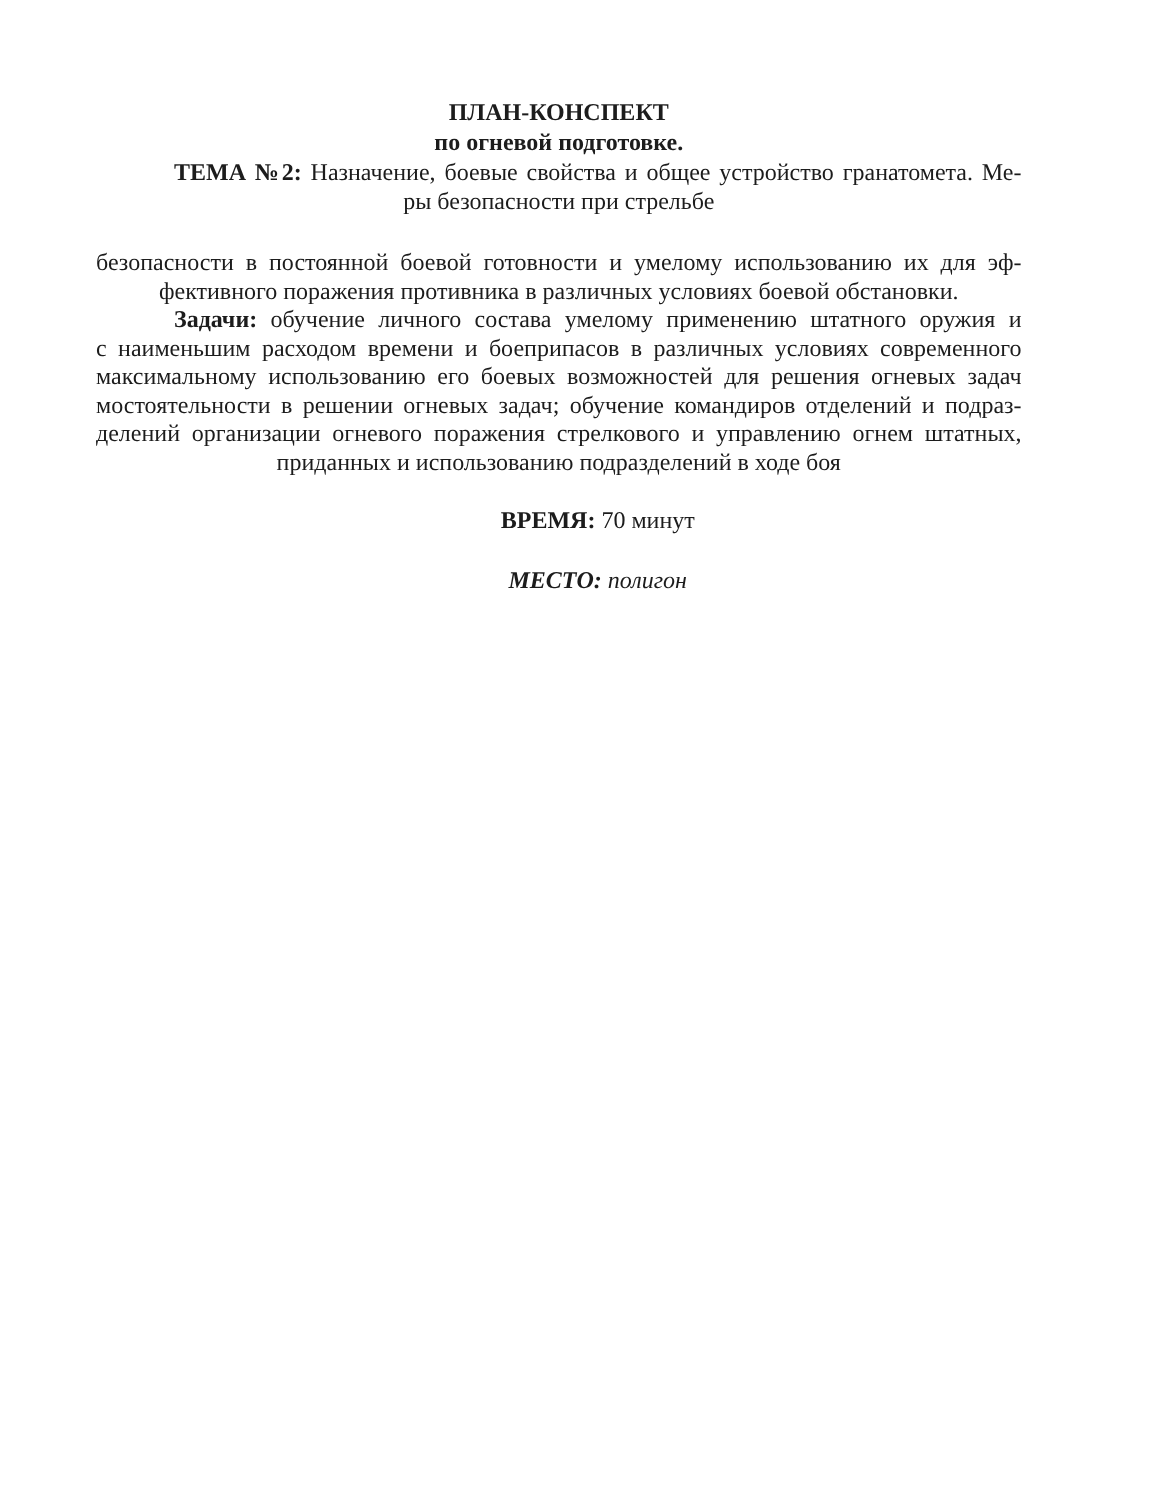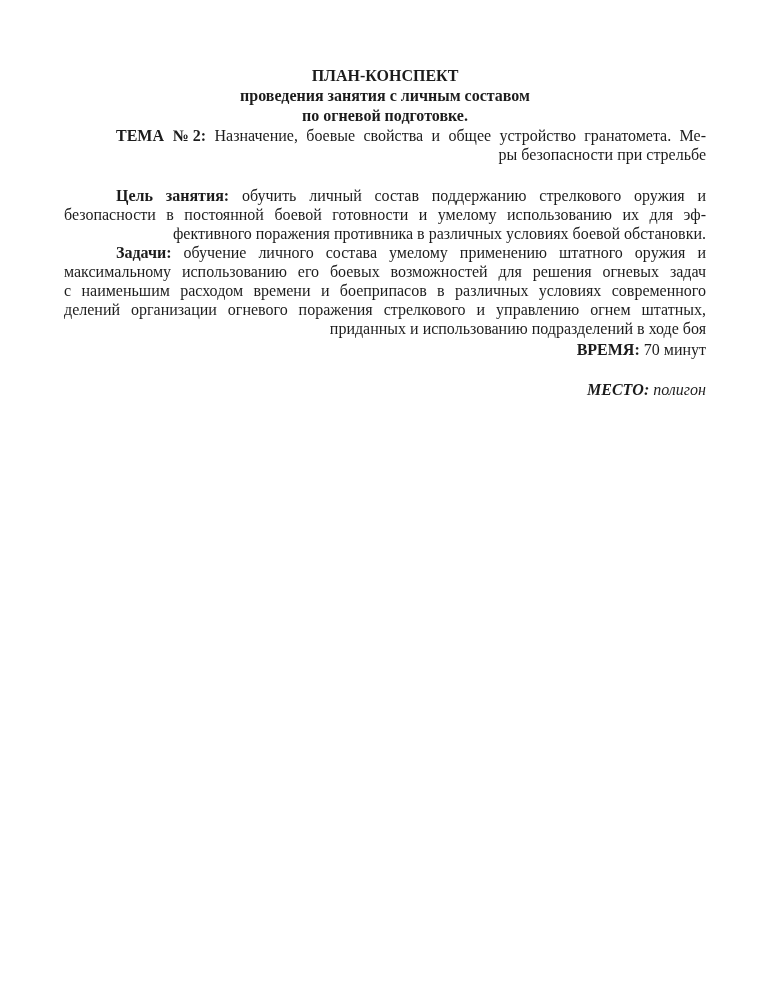--- a/index.html
+++ b/index.html
@@ -6,21 +6,21 @@
     margin: 0;
     padding: 0;
     background: #ffffff;
   }
   .page {
     position: relative;
     width: 768px;
     height: 994px;
     box-sizing: border-box;
     background: #ffffff;
-    padding: 66px 62px 0 64px;
+    padding: 66px 87px 0 64px;
     font-family: "Liberation Serif", "DejaVu Serif", serif;
     font-size: 16px;
     color: #1c1c1c;
     overflow: hidden;
   }
   .title-block {
     text-align: center;
     font-weight: bold;
     line-height: 20px;
   }
@@ -29,61 +29,60 @@
   }
   .doc-body {
     line-height: 19px;
   }
   .para {
     margin: 0;
   }
   .p-tema    { }
   .p-tsel    { margin-top: 22px; }
   .p-zadachi { margin-top: 0; }
-  .p-vremya  { margin-top: 2px; }
+  .p-vremya  { margin-top: 20px; }
   .p-mesto   { margin-top: 21px; font-style: italic; }
   .line {
     line-height: 19px;
-    text-align: right;
+    text-align: center;
     white-space: normal;
   }
   .line.fill {
     text-align: justify;
     text-align-last: justify;
   }
   .line.indent {
     text-indent: 52px;
   }
   .bold {
     font-weight: bold;
   }
 </style>
 </head>
 <body>
 
 <div class="page">
   <div class="title-block">
     <div class="title-line">ПЛАН-КОНСПЕКТ</div>
-    <div class="title-line">проведения занятия с личным составом</div>
     <div class="title-line">по огневой подготовке.</div>
   </div>
   <div class="doc-body">
       <div class="para p-tema">
         <div class="line fill indent"><span class="bold">ТЕМА №2:</span> Назначение, боевые свойства и общее устройство гранатомета. Ме-</div>
         <div class="line">ры безопасности при стрельбе</div>
       </div>
       <div class="para p-tsel">
-        <div class="line fill indent"><span class="bold">Цель занятия:</span> обучить личный состав поддержанию стрелкового оружия и</div>
         <div class="line fill">безопасности в постоянной боевой готовности и умелому использованию их для эф-</div>
         <div class="line">фективного поражения противника в различных условиях боевой обстановки.</div>
       </div>
       <div class="para p-zadachi">
         <div class="line fill indent"><span class="bold">Задачи:</span> обучение личного состава умелому применению штатного оружия и</div>
+        <div class="line fill">с наименьшим расходом времени и боеприпасов в различных условиях современного</div>
         <div class="line fill">максимальному использованию его боевых возможностей для решения огневых задач</div>
-        <div class="line fill">с наименьшим расходом времени и боеприпасов в различных условиях современного</div>
+        <div class="line fill">мостоятельности в решении огневых задач; обучение командиров отделений и подраз-</div>
         <div class="line fill">делений организации огневого поражения стрелкового и управлению огнем штатных,</div>
         <div class="line">приданных и использованию подразделений в ходе боя</div>
       </div>
       <div class="para p-vremya">
         <div class="line indent"><span class="bold">ВРЕМЯ:</span> 70 минут</div>
       </div>
       <div class="para p-mesto">
         <div class="line indent"><span class="bold">МЕСТО:</span> полигон</div>
       </div>
     </div>

